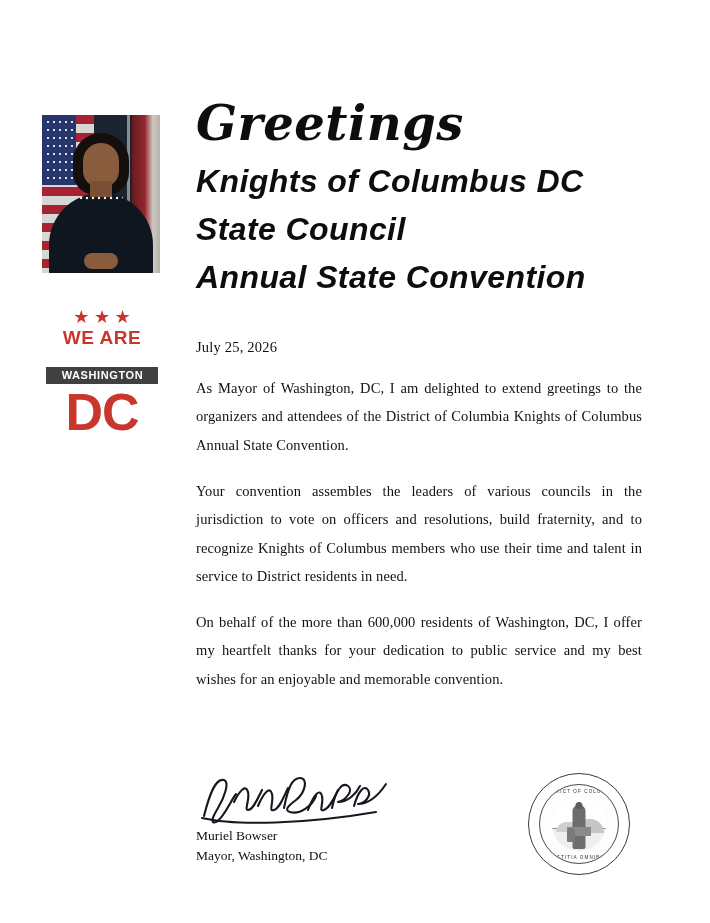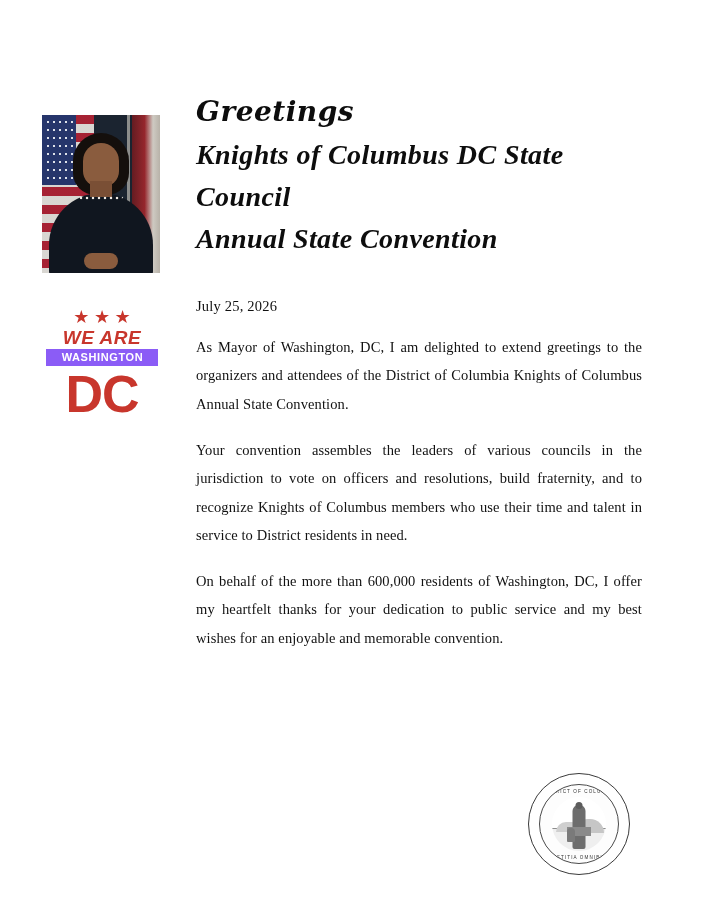--- a/index.html
+++ b/index.html
@@ -157,31 +157,30 @@
     line-height: 1;
     font-size: 18px;
     margin-bottom: 2px;
   }
   .dc-logo .weare {
     font-family: "Liberation Sans", sans-serif;
     font-weight: 700;
     font-size: 19px;
     letter-spacing: .5px;
     line-height: 1.1;
-    font-style: italic;
   }
   .dc-logo .washington {
     font-family: "Liberation Sans", sans-serif;
     font-weight: 700;
     font-size: 11px;
     letter-spacing: .6px;
-    background: #8b5cf6;
+    background: #404040;
     color: #ffffff;
     padding: 2px 0 3px 1px;
-    margin-top: 0;
+    margin-top: 18px;
   }
   .dc-logo .dc {
     font-family: "Liberation Sans", sans-serif;
     font-weight: 700;
     font-size: 52px;
     line-height: 1;
     margin-top: 2px;
     letter-spacing: -1px;
   }
 
@@ -189,30 +188,30 @@
   .body-col {
     position: absolute;
     left: 196px;
     top: 96px;
     width: 446px;
   }
 
   .greeting-title {
     font-family: "DejaVu Serif", serif;
     font-style: italic;
-    font-size: 28px;
+    font-size: 48px;
     line-height: 1.15;
     letter-spacing: .5px;
     margin: 0 0 6px 0;
     color: #0d0d0d;
   }
   .greeting-sub {
-    font-family: Liberation Serif, serif;
+    font-family: Liberation Sans, sans-serif;
     font-style: italic;
-    font-size: 28px;
+    font-size: 32px;
     line-height: 1.5;
     letter-spacing: .4px;
     margin: 0;
     color: #0d0d0d;
     white-space: pre-line;
   }
 
   .date-line {
     margin-top: 38px;
     font-size: 14.5px;
@@ -398,20 +397,39 @@
     <h2 class="greeting-sub">Knights of Columbus DC State Council
 Annual State Convention</h2>
 
     <div class="date-line">July 25, 2026</div>
 
     <p class="para">As Mayor of Washington, DC, I am delighted to extend greetings to the organizers and attendees of the District of Columbia Knights of Columbus Annual State Convention.</p>
     <p class="para">Your convention assembles the leaders of various councils in the jurisdiction to vote on officers and resolutions, build fraternity, and to recognize Knights of Columbus members who use their time and talent in service to District residents in need.</p>
     <p class="para">On behalf of the more than 600,000 residents of Washington, DC, I offer my heartfelt thanks for your dedication to public service and my best wishes for an enjoyable and memorable convention.</p>
   </div>
 
+  <div class="sig-block">
+    <div class="signature">
+      <svg width="200" height="56" viewBox="0 0 200 56" aria-hidden="true">
+        <g fill="none" stroke="#15181f" stroke-width="2.1" stroke-linecap="round" stroke-linejoin="round">
+          <path d="M8 44 C14 20, 20 6, 28 8 C34 10, 28 26, 22 36 C16 46, 14 52, 20 50 C27 47, 34 30, 40 22"></path>
+          <path d="M38 30 C44 18, 50 12, 52 20 C54 28, 48 38, 52 38 C57 38, 62 26, 66 18"></path>
+          <path d="M62 34 C68 20, 74 14, 76 22 C78 30, 72 40, 78 38 C84 36, 88 24, 92 16"></path>
+          <path d="M88 36 C92 16, 96 6, 104 6 C112 6, 110 20, 100 28 C92 34, 88 38, 94 40 C104 43, 116 34, 120 24"></path>
+          <path d="M112 38 C118 22, 124 16, 126 24 C128 32, 122 40, 128 38 C134 36, 138 26, 142 18"></path>
+          <path d="M136 36 C140 18, 146 10, 152 14 C158 18, 150 28, 142 30 C152 30, 160 22, 164 14"></path>
+          <path d="M158 34 C162 20, 168 12, 172 18 C176 24, 168 32, 162 32 C172 32, 182 24, 190 12"></path>
+          <path d="M6 46 C40 54, 110 52, 180 40"></path>
+        </g>
+      </svg>
+      <span class="sr-only">Muriel Bowser signature</span>
+    </div>
+    <div class="sig-name">Muriel Bowser</div>
+    <div class="sig-title">Mayor, Washington, DC</div>
+  </div>
 
   <div class="seal">
     <div class="ring-outer"></div>
     <div class="ring-inner">
       <div class="seal-text-top">DISTRICT OF COLUMBIA</div>
       <div class="scene">
         <div class="sky"></div>
         <div class="ground"></div>
         <div class="hill-left"></div>
         <div class="hill-right"></div>

